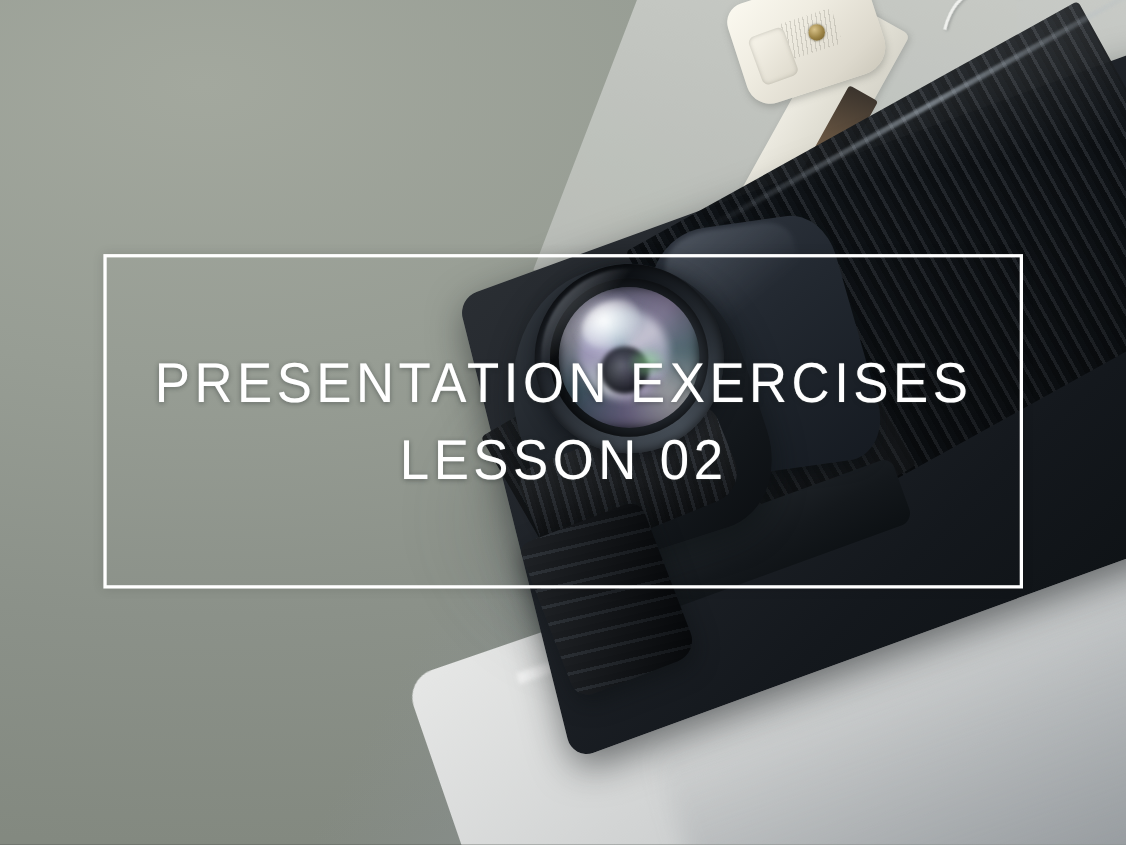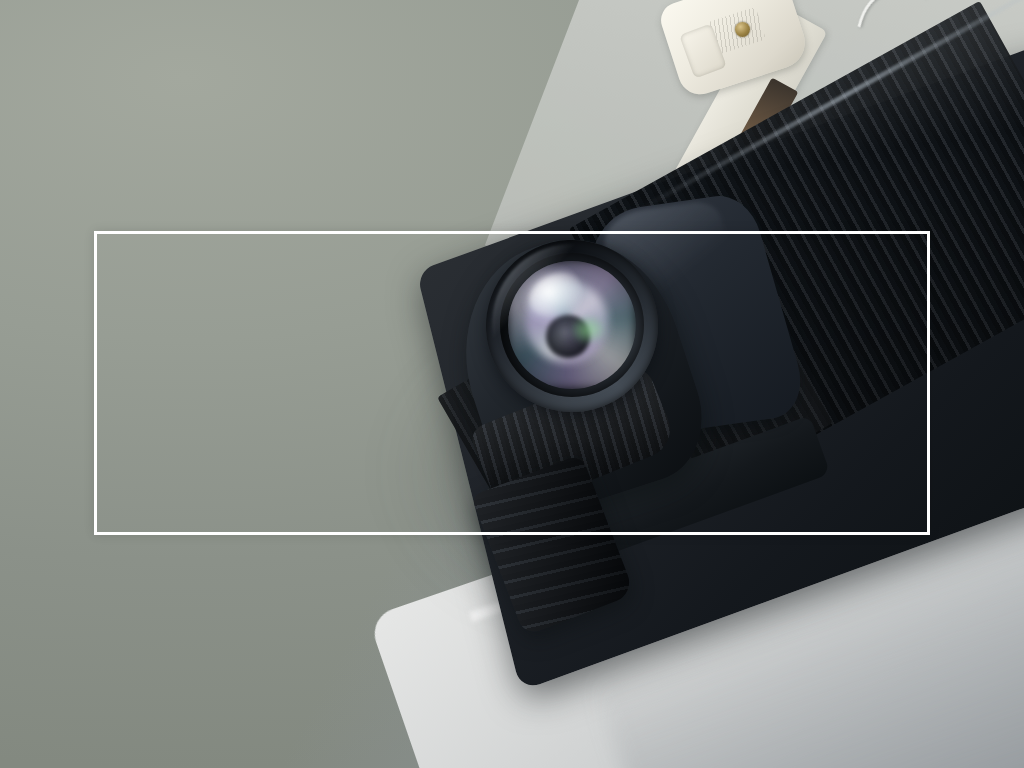--- a/index.html
+++ b/index.html
@@ -494,14 +494,18 @@
       <span class="lens-pupil"></span>
       <span class="lens-green"></span>
       <span class="lens-spec"></span>
     </div>
     <div class="lens-rim-hi"></div>
 
   </div>
 
   <div class="frame"></div>
 
+  <div class="title-block">
+    <div class="title-line l1">Presentation Exercises</div>
+    <div class="title-line l2">Lesson 02</div>
+  </div>
 
 </div>
 
 </body></html>

